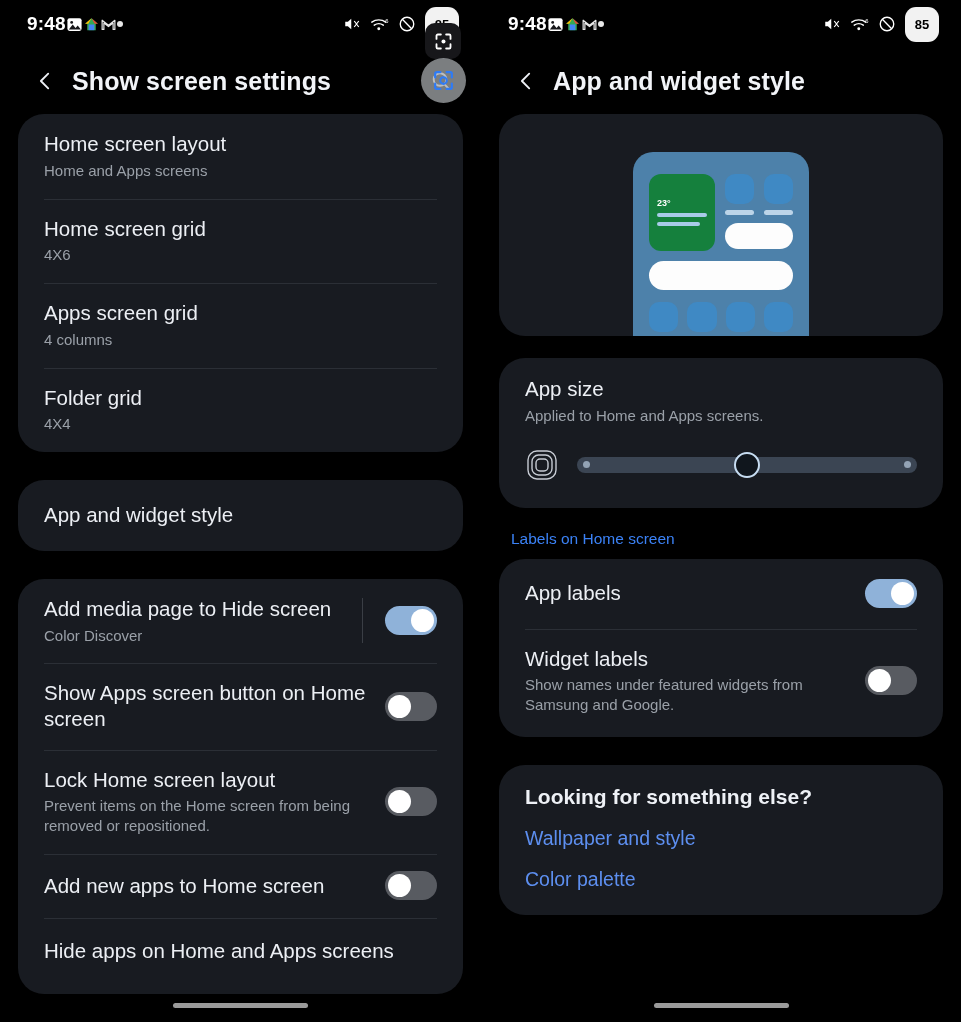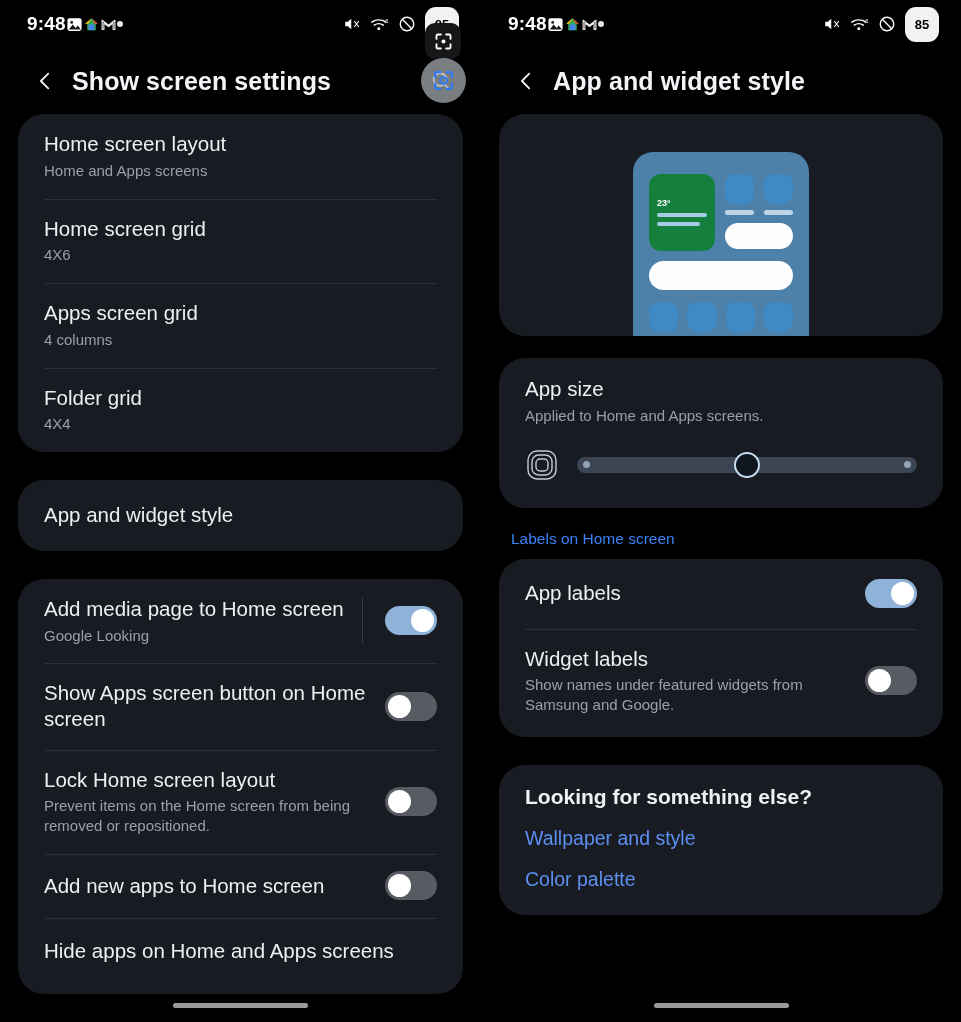--- a/index.html
+++ b/index.html
@@ -222,22 +222,22 @@
           <div class="row-title">App and widget style</div>
         </div>
       </div>
 
       <div class="gap-lg"></div>
 
       <div class="card">
 
         <div class="row row-flex">
           <div class="texts">
-            <div class="row-title">Add media page to Home screen</div>
-            <div class="row-sub">Google Looking</div>
+            <div class="row-title">Add media page to Hide screen</div>
+            <div class="row-sub">Color Discover</div>
           </div>
           <div class="vdiv"></div>
           <div class="toggle on">
               <span class="knob"></span>
             </div>
         </div>
 
         <div class="row row-flex">
           <div class="texts">
             <div class="row-title">Show Apps screen button on Home screen</div>

